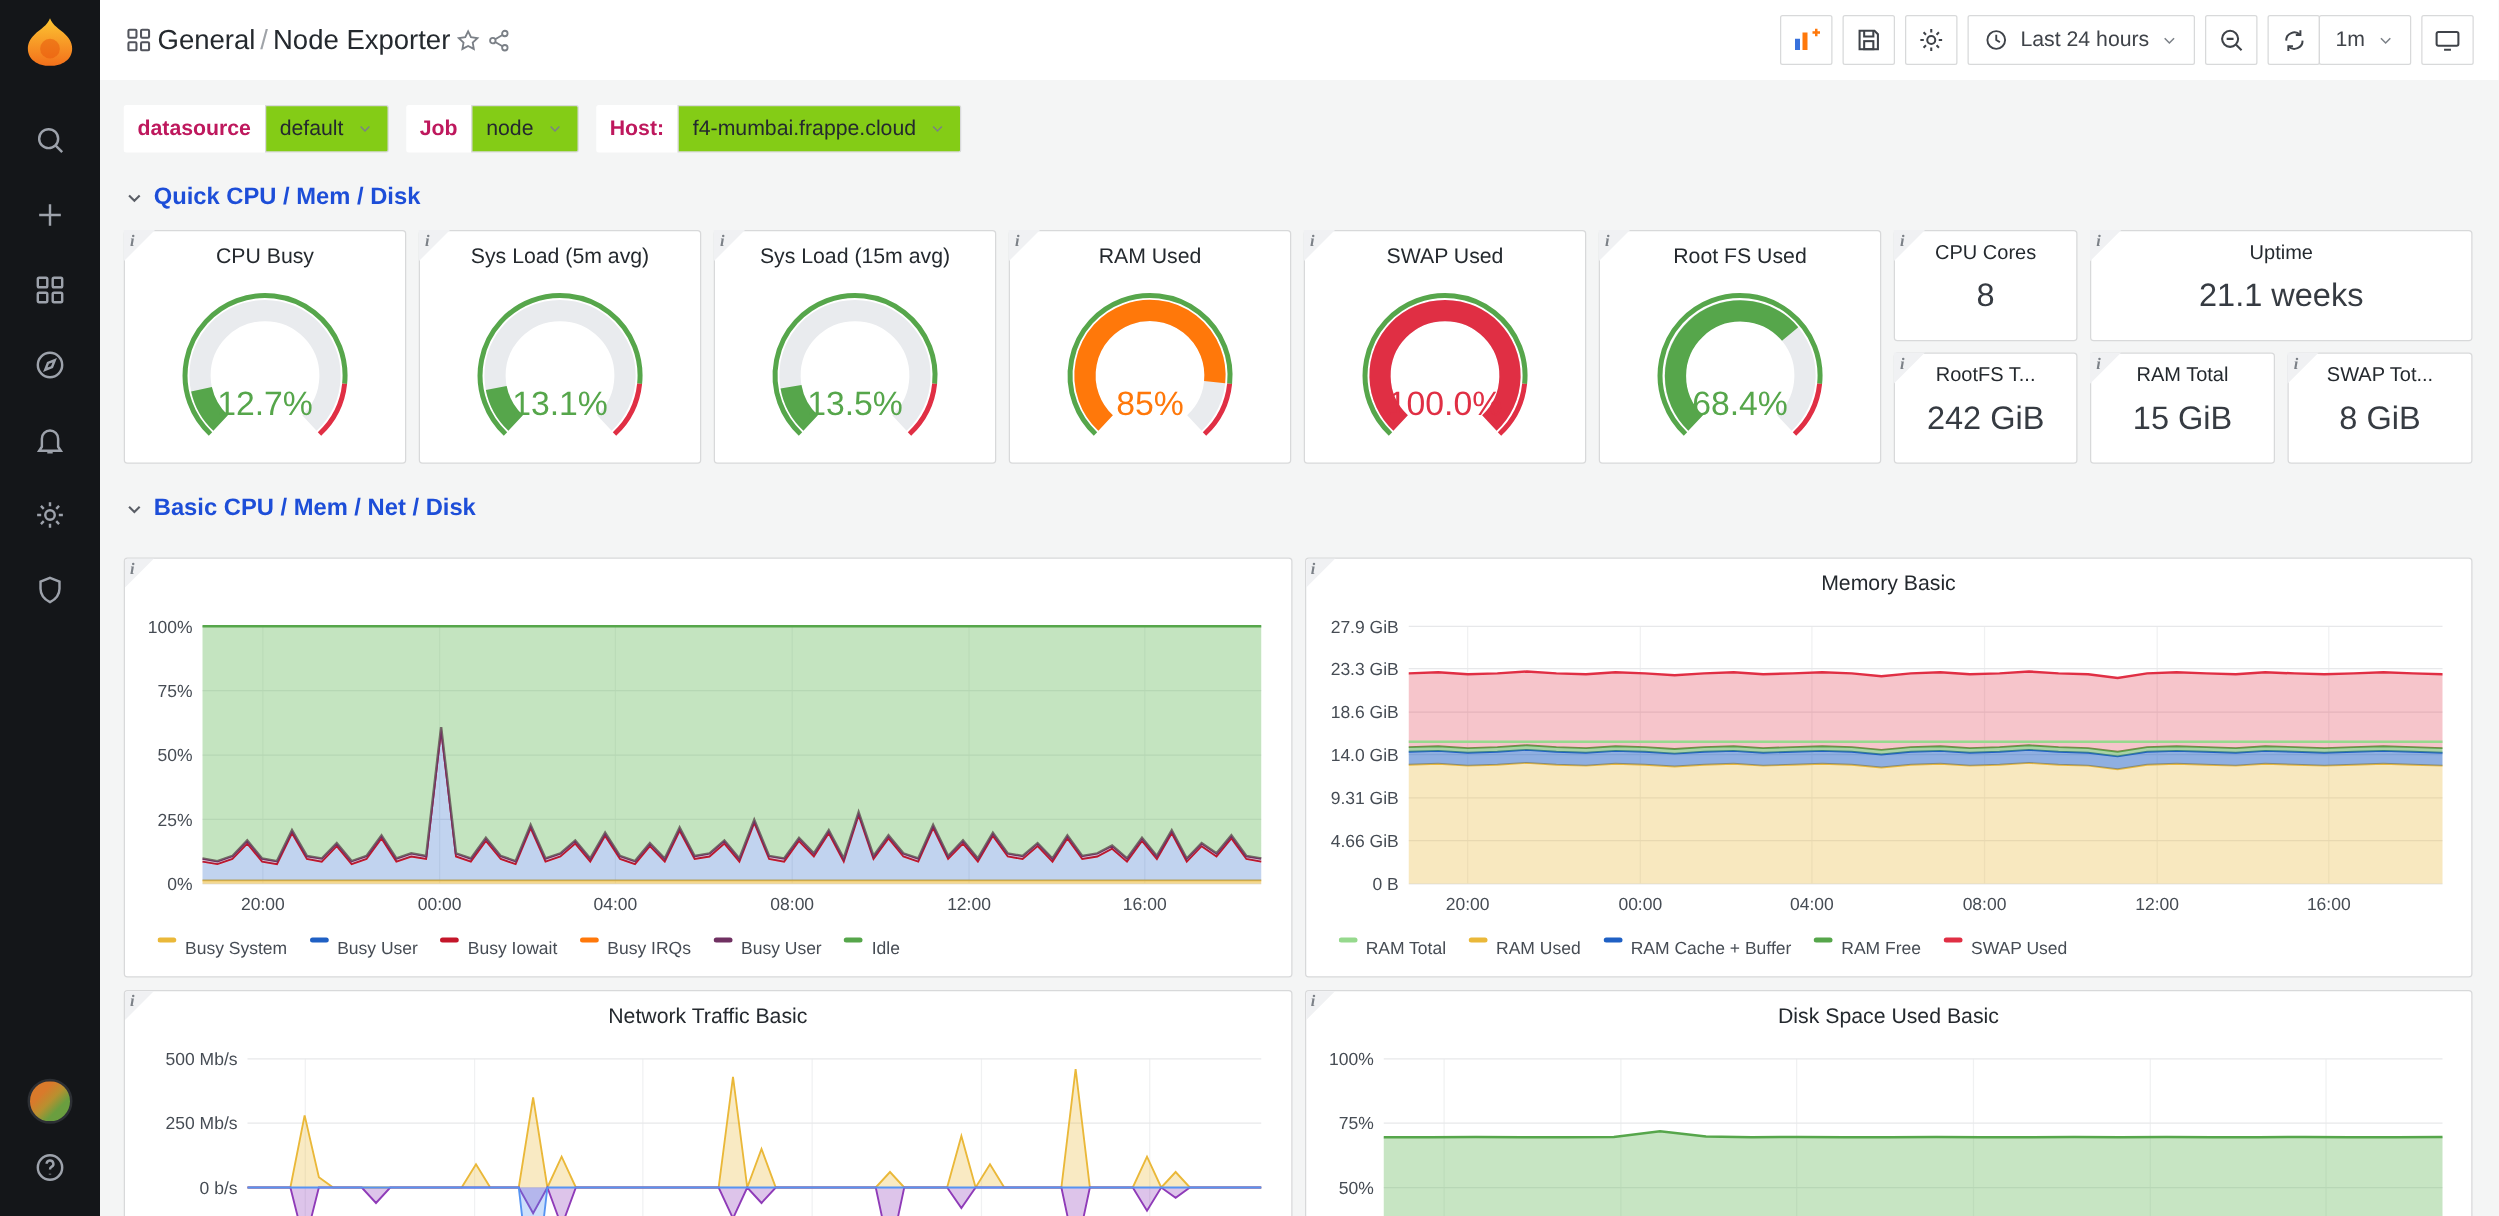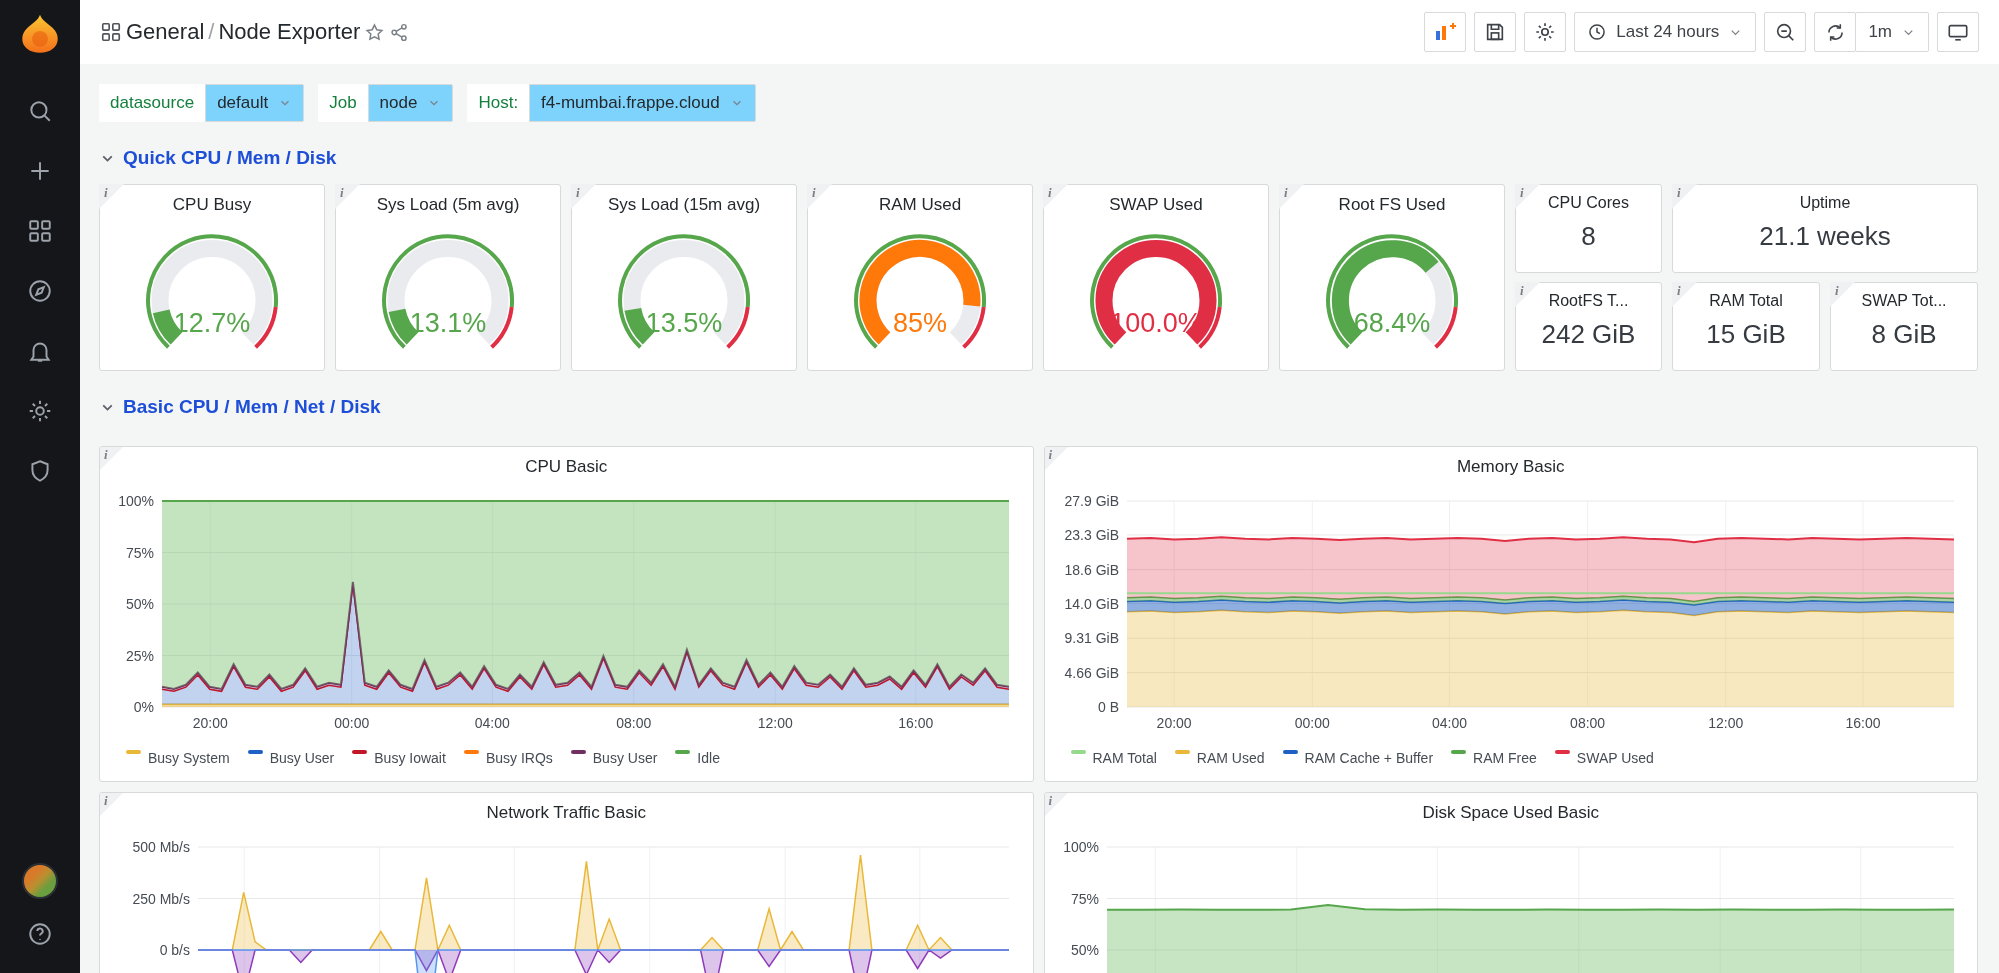--- a/index.html
+++ b/index.html
@@ -26,22 +26,22 @@
   .btn{height:40px;border:1px solid #d8d9da;background:#fff;border-radius:2px;display:flex;align-items:center;justify-content:center;padding:0 12px;gap:9px;font-size:17px;color:#3f4349;cursor:pointer;white-space:nowrap}
   .btn.icon{width:42px;padding:0}
   .btn-group{display:flex}
   .btn-group .btn+.btn{margin-left:-1px}
   .caret{display:flex;align-items:center;color:#7b8087}
 
   
   .subbar{display:flex;align-items:flex-start;padding:20px 21px 0 19px;flex-shrink:0}
   .vars{display:flex;gap:14px;align-items:center}
   .var{display:flex;height:38px;align-items:stretch}
-  .var-label{display:flex;align-items:center;padding:0 11px;background:#fff;color:#15803d;font-size:17px;font-weight:400;border-radius:2px 0 0 2px;cursor:default}
-  .var-value{display:flex;align-items:center;gap:10px;padding:0 11px;background:#7dd3fc;border:1px solid #d8d9da;border-radius:0 2px 2px 0;font-size:17px;color:#24292e;cursor:pointer}
+  .var-label{display:flex;align-items:center;padding:0 11px;background:#fff;color:#be185d;font-size:17px;font-weight:700;border-radius:2px 0 0 2px;cursor:default}
+  .var-value{display:flex;align-items:center;gap:10px;padding:0 11px;background:#84cc16;border:1px solid #d8d9da;border-radius:0 2px 2px 0;font-size:17px;color:#24292e;cursor:pointer}
   .links{margin-left:auto;display:flex;gap:10px}
 
   
   .section-head{display:flex;align-items:center;gap:7px;font-size:19px;font-weight:700;color:#1d4ed8;margin:25px 0 15px 19px;cursor:pointer}
   .section-head .chev{color:#5a5e66;display:flex;align-items:center}
 
   .row{display:flex;gap:10px;padding:0 21px 0 19px}
   .panel{background:#fff;border:1px solid #d8d9da;border-radius:3px;position:relative}
   .panel-title{text-align:center;font-size:17px;font-weight:500;padding-top:10px;color:#24292e;white-space:nowrap;overflow:hidden;text-overflow:ellipsis;cursor:pointer}
   .info-corner{position:absolute;top:-1px;left:-1px;width:0;height:0;border-top:25px solid #f0f1f3;border-right:25px solid transparent;z-index:2;cursor:pointer}
@@ -407,21 +407,20 @@
         </svg>
       </span>
     <span>Basic CPU / Mem / Net / Disk</span>
   </div>
 
   <div class="row row-charts">
     <div class="panel chart-panel">
       <div class="info-corner">
           <i>i</i>
         </div>
-      <div class="panel-title">CPU Basic</div>
       <div class="plot"><svg width="917" height="244">
             <line x1="104.279" x2="104.279" y1="10" y2="216" stroke="#f0f1f2" stroke-width="1"></line>
             <text x="104.279" y="237" text-anchor="middle" font-size="14" fill="#464c54">20:00</text>
             <line x1="245.728" x2="245.728" y1="10" y2="216" stroke="#f0f1f2" stroke-width="1"></line>
             <text x="245.728" y="237" text-anchor="middle" font-size="14" fill="#464c54">00:00</text>
             <line x1="386.33" x2="386.33" y1="10" y2="216" stroke="#f0f1f2" stroke-width="1"></line>
             <text x="386.33" y="237" text-anchor="middle" font-size="14" fill="#464c54">04:00</text>
             <line x1="527.779" x2="527.779" y1="10" y2="216" stroke="#f0f1f2" stroke-width="1"></line>
             <text x="527.779" y="237" text-anchor="middle" font-size="14" fill="#464c54">08:00</text>
             <line x1="669.228" x2="669.228" y1="10" y2="216" stroke="#f0f1f2" stroke-width="1"></line>

